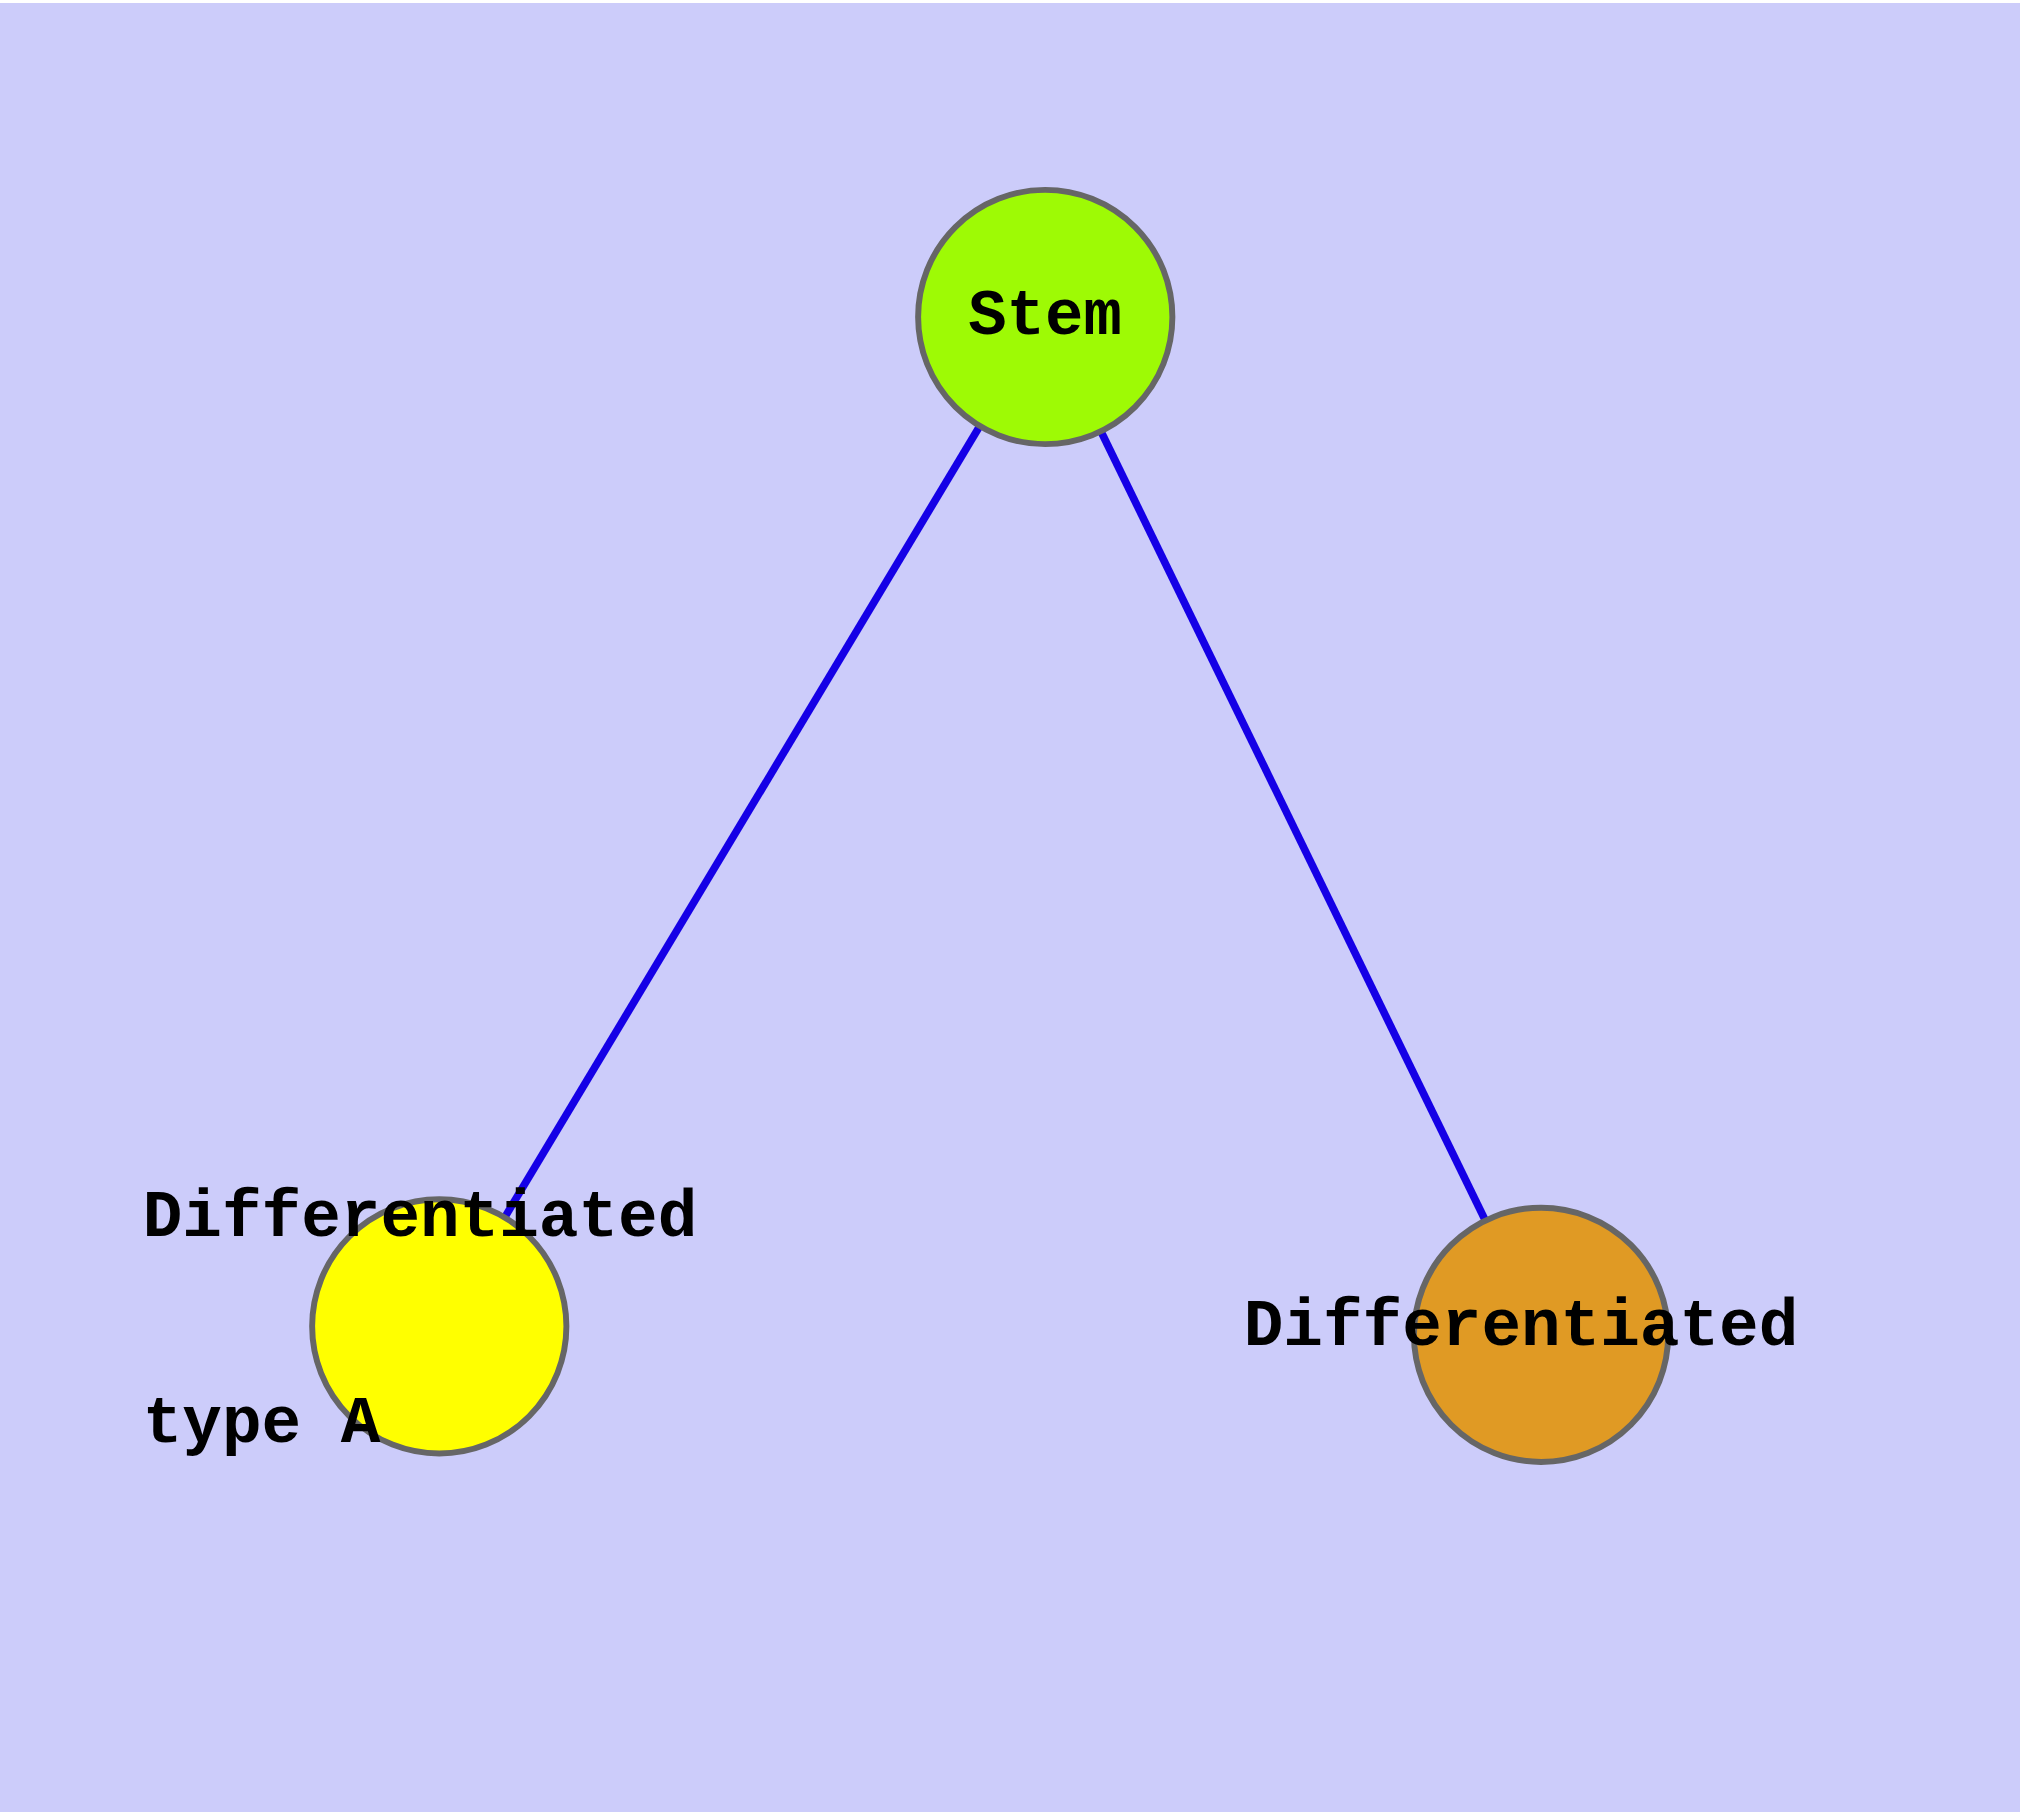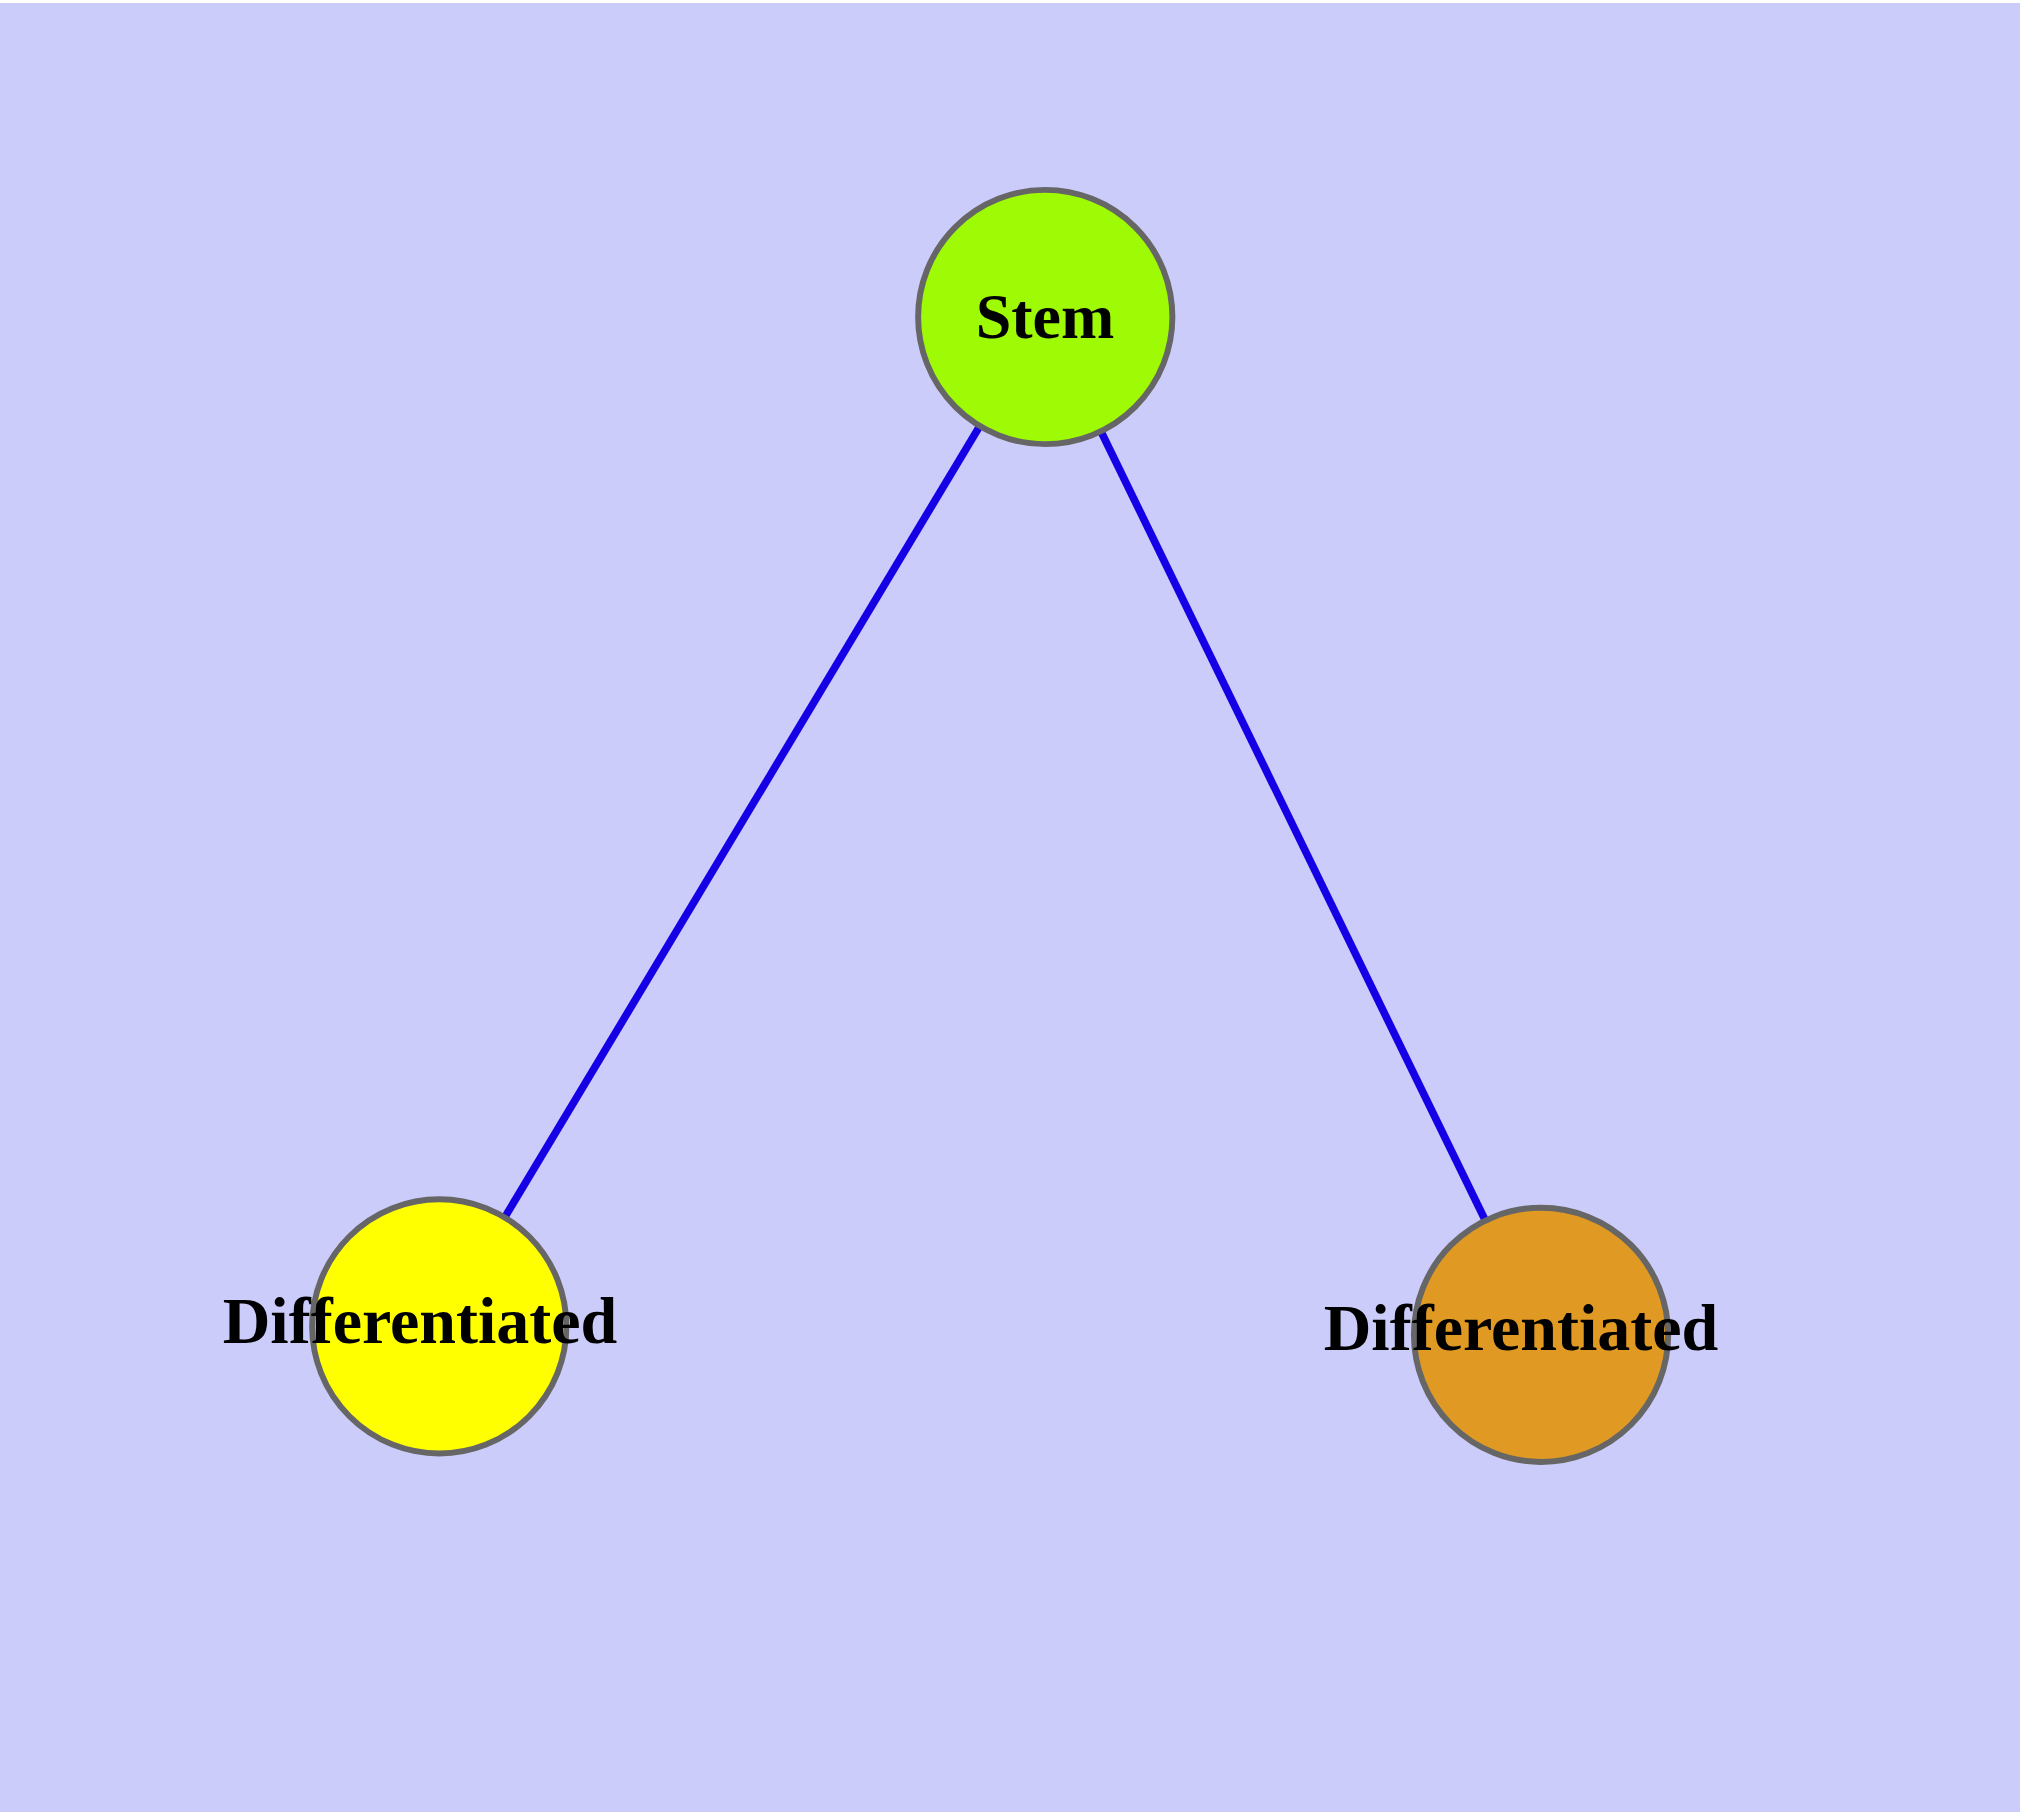--- a/index.html
+++ b/index.html
@@ -27,21 +27,21 @@
   #graph-svg {
     position: absolute;
     left: 0;
     top: 0;
     width: 2021px;
     height: 1812px;
   }
   .node-label-text {
     position: absolute;
     color: #000000;
-    font-family: Liberation Serif, serif;
+    font-family: Liberation Mono, monospace;
     font-weight: bold;
     line-height: 1.04;
     white-space: pre;
     pointer-events: none;
     -webkit-font-smoothing: antialiased;
   }
   #label-stem {
     font-size: 64px;
     left: 1045px;
     top: 317px;
@@ -81,20 +81,21 @@
     </g>
 
   </svg>
 
   <div class="node-label-text" id="label-stem" style="left: 1045px; top: 317px; font-size: 64px; color: rgb(0, 0, 0);">
     <div>Stem</div>
   </div>
 
   <div class="node-label-text" id="label-type-a" style="left: 420px; top: 1322px; font-size: 66px; color: rgb(0, 0, 0);">
     <div>Differentiated</div>
+    <div>type A</div>
   </div>
 
   <div class="node-label-text" id="label-type-b" style="left: 1521px; top: 1329px; font-size: 66px; color: rgb(0, 0, 0);">
     <div>Differentiated</div>
   </div>
 
 </div>
 
 
 </body></html>

